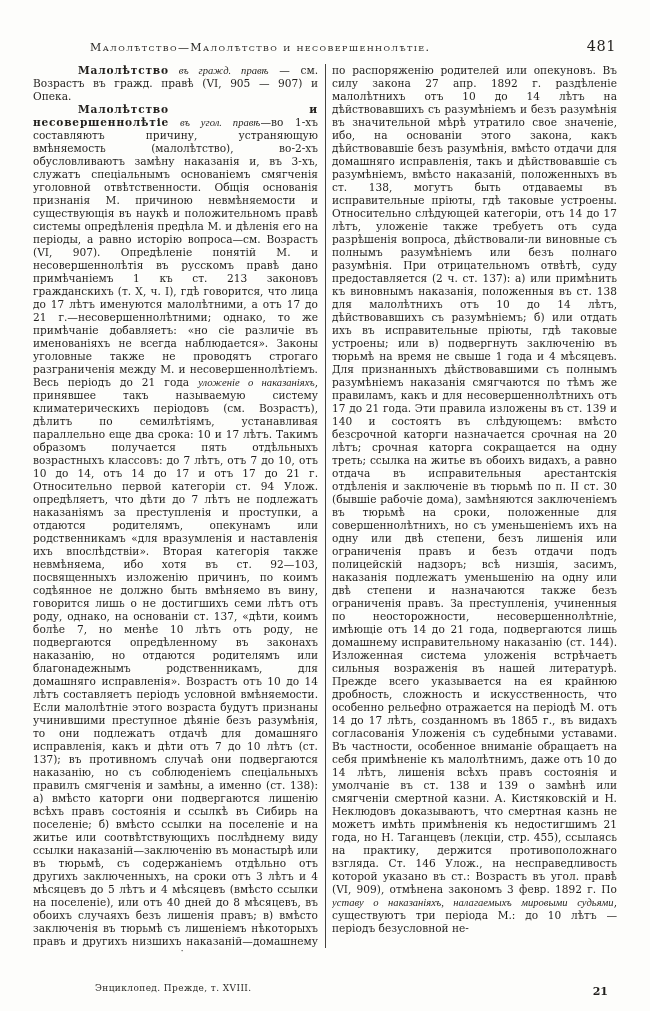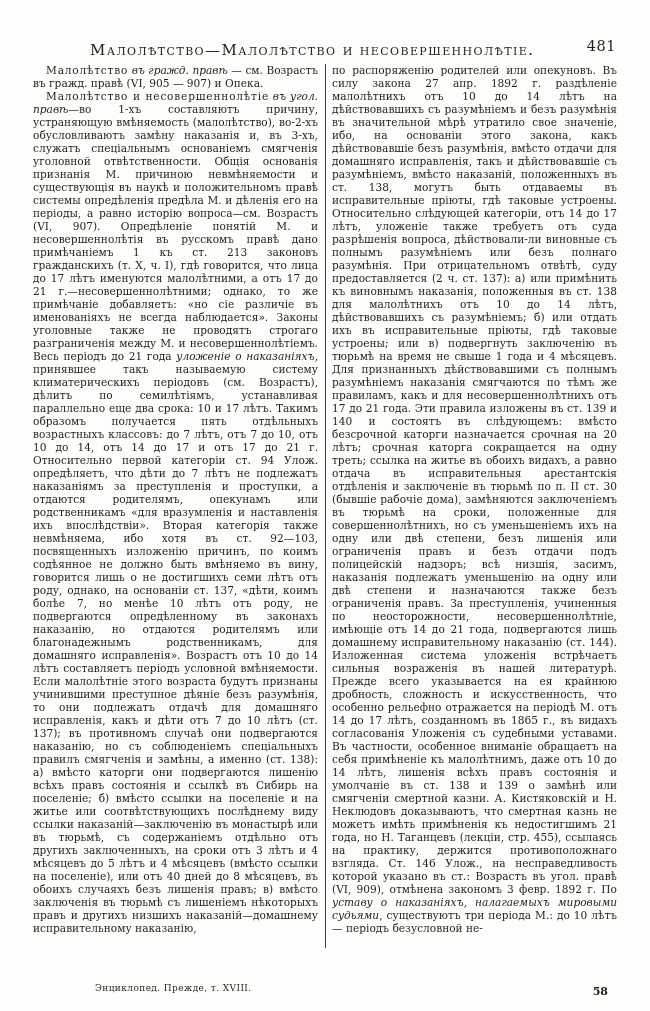--- a/index.html
+++ b/index.html
@@ -14,24 +14,23 @@
     background: #fdfdfb;
     font-family: "DejaVu Serif", "Liberation Serif", serif;
     color: #211f1c;
     overflow: hidden;
   }
   .running-head {
     position: absolute;
     top: 41px;
     left: 90px;
     right: 130px;
-    text-align: center;
     font-variant: small-caps;
     letter-spacing: 1.4px;
-    font-size: 15px;
+    font-size: 11px;
     white-space: nowrap;
   }
   .page-number {
     position: absolute;
     top: 38px;
     right: 34px;
     font-size: 14.5px;
     letter-spacing: 0.5px;
     text-align: right;
   }
@@ -57,24 +56,25 @@
     background: #45423d;
     height: 884px;
     align-self: flex-start;
   }
   .para {
     margin: 0;
     padding: 0;
   }
   .para.indent { text-indent: 13px; }
   .run-bold {
-    font-weight: 400;
+    font-weight: 700;
     letter-spacing: 0.8px;
+    margin-left: 32px;
   }
-  .run-italic { font-style: italic; }
+  .run-italic { font-style: italic; font-family: Liberation Serif, serif; }
   .footer-imprint {
     position: absolute;
     top: 983px;
     left: 95px;
     font-size: 9px;
     letter-spacing: 0.4px;
     color: #2b2925;
   }
   .signature-number {
     position: absolute;
@@ -101,15 +101,15 @@
 
     <div class="column-divider"></div>
 
     <div class="col">
         <p class="para"><span class="run">по распоряженію родителей или опекуновъ. Въ силу закона 27 апр. 1892 г. раздѣленіе малолѣтнихъ отъ 10 до 14 лѣтъ на дѣйствовавшихъ съ разумѣніемъ и безъ разумѣнія въ значительной мѣрѣ утратило свое значеніе, ибо, на основаніи этого закона, какъ дѣйствовавшіе безъ разумѣнія, вмѣсто отдачи для домашняго исправленія, такъ и дѣйствовавшіе съ разумѣніемъ, вмѣсто наказаній, положенныхъ въ ст. 138, могутъ быть отдаваемы въ исправительные пріюты, гдѣ таковые устроены. Относительно слѣдующей категоріи, отъ 14 до 17 лѣтъ, уложеніе также требуетъ отъ суда разрѣшенія вопроса, дѣйствовали-ли виновные съ полнымъ разумѣніемъ или безъ полнаго разумѣнія. При отрицательномъ отвѣтѣ, суду предоставляется (2 ч. ст. 137): а) или примѣнить къ виновнымъ наказанія, положенныя въ ст. 138 для малолѣтнихъ отъ 10 до 14 лѣтъ, дѣйствовавшихъ съ разумѣніемъ; б) или отдать ихъ въ исправительные пріюты, гдѣ таковые устроены; или в) подвергнуть заключенію въ тюрьмѣ на время не свыше 1 года и 4 мѣсяцевъ. Для признанныхъ дѣйствовавшими съ полнымъ разумѣніемъ наказанія смягчаются по тѣмъ же правиламъ, какъ и для несовершеннолѣтнихъ отъ 17 до 21 года. Эти правила изложены въ ст. 139 и 140 и состоятъ въ слѣдующемъ: вмѣсто безсрочной каторги назначается срочная на 20 лѣтъ; срочная каторга сокращается на одну треть; ссылка на житье въ обоихъ видахъ, а равно отдача въ исправительныя арестантскія отдѣленія и заключеніе въ тюрьмѣ по п. II ст. 30 (бывшіе рабочіе дома), замѣняются заключеніемъ въ тюрьмѣ на сроки, положенные для совершеннолѣтнихъ, но съ уменьшеніемъ ихъ на одну или двѣ степени, безъ лишенія или ограниченія правъ и безъ отдачи подъ полицейскій надзоръ; всѣ низшія, засимъ, наказанія подлежатъ уменьшенію на одну или двѣ степени и назначаются также безъ ограниченія правъ. За преступленія, учиненныя по неосторожности, несовершеннолѣтніе, имѣющіе отъ 14 до 21 года, подвергаются лишь домашнему исправительному наказанію (ст. 144). Изложенная система уложенія встрѣчаетъ сильныя возраженія въ нашей литературѣ. Прежде всего указывается на ея крайнюю дробность, сложность и искусственность, что особенно рельефно отражается на періодѣ М. отъ 14 до 17 лѣтъ, созданномъ въ 1865 г., въ видахъ согласованія Уложенія съ судебными уставами. Въ частности, особенное вниманіе обращаетъ на себя примѣненіе къ малолѣтнимъ, даже отъ 10 до 14 лѣтъ, лишенія всѣхъ правъ состоянія и умолчаніе въ ст. 138 и 139 о замѣнѣ или смягченіи смертной казни. А. Кистяковскій и Н. Неклюдовъ доказываютъ, что смертная казнь не можетъ имѣть примѣненія къ недостигшимъ 21 года, но Н. Таганцевъ (лекціи, стр. 455), ссылаясь на практику, держится противоположнаго взгляда. Ст. 146 Улож., на несправедливость которой указано въ ст.: Возрастъ въ угол. правѣ (VI, 909), отмѣнена закономъ 3 февр. 1892 г. По </span><span class="run-italic">уставу о наказаніяхъ, налагаемыхъ мировыми судьями</span><span class="run">, существуютъ три періода М.: до 10 лѣтъ — періодъ безусловной не-</span></p>
       </div>
   </div>
 
   <div class="footer-imprint">Энциклопед. Прежде, т. XVIII.</div>
 
-  <div class="signature-number">58</div>
+  <div class="signature-number">21</div>
 
 </div>
 
 </body></html>

